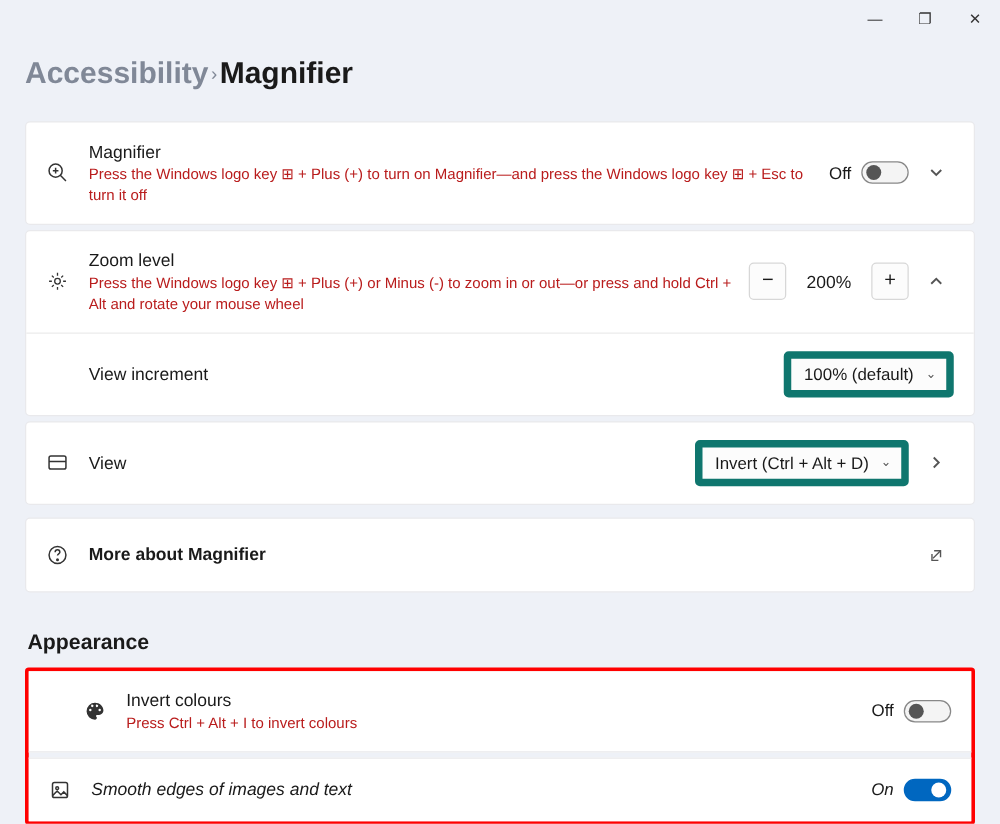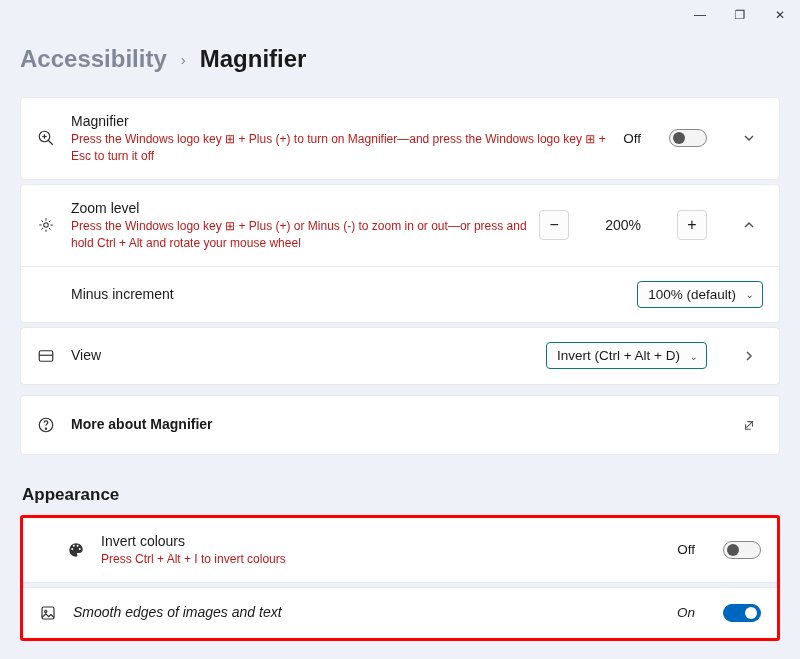--- a/index.html
+++ b/index.html
@@ -1,42 +1,42 @@
 <!DOCTYPE html>
 <html><head>
 <meta charset="utf-8">
 <style>
 * { box-sizing: border-box; margin: 0; padding: 0; font-family: "Segoe UI", -apple-system, sans-serif; }
 body { background: #eef1f7; width: 800px; height: 659px; overflow: hidden; position: relative; color: #1a1a1a; }
 .window-controls { position: absolute; top: 0; right: 0; display: flex; }
 .window-ctrl { width: 40px; height: 30px; display: flex; align-items: center; justify-content: center; font-size: 12px; color: #333; cursor: default; }
 .content { padding: 45px 20px 0 20px; }
-.breadcrumb { display: flex; align-items: center; gap: 14px; margin-bottom: 24px; }
+.breadcrumb { display: flex; align-items: center; gap: 2px; margin-bottom: 24px; }
 .bc-parent { font-size: 24px; font-weight: 600; color: #808897; }
 .bc-sep { font-size: 15px; color: #808897; }
 .bc-current { font-size: 24px; font-weight: 600; color: #1a1a1a; }
 .card-group { background: #fff; border: 1px solid #e9e9ec; border-radius: 4px; margin-bottom: 4px; }
 .row { display: flex; align-items: center; padding: 14px 16px; min-height: 50px; border-bottom: 1px solid #ebebeb; }
 .row:last-child { border-bottom: none; }
 .row .icon-cell { width: 34px; flex-shrink: 0; display: flex; align-items: center; justify-content: flex-start; color: #333; }
 .row .icon-cell svg { width: 18px; height: 18px; }
 .row .text-cell { flex: 1; min-width: 0; }
 .row .title { font-size: 14px; color: #1a1a1a; line-height: 1.3; }
 .row .desc { font-size: 12px; color: #b91c1c; line-height: 1.4; margin-top: 1px; }
-.row .controls { display: flex; align-items: center; gap: 28px; flex-shrink: 0; }
+.row .controls { display: flex; align-items: center; gap: 8px; flex-shrink: 0; }
 .state-label { font-size: 13.5px; color: #1a1a1a; }
 .toggle { width: 38px; height: 18px; border-radius: 10px; border: 1px solid #888; background: #f4f4f4; position: relative; }
 .toggle .knob { width: 12px; height: 12px; border-radius: 50%; background: #555; position: absolute; top: 2px; left: 3px; }
 .toggle.on { background: #0067c0; border-color: #0067c0; }
 .toggle.on .knob { background: #fff; left: auto; right: 3px; }
 .chevron { width: 28px; height: 28px; display: flex; align-items: center; justify-content: center; color: #555; }
 .chevron svg { width: 12px; height: 12px; }
 .stepper-btn { width: 30px; height: 30px; border: 1px solid #d7d7d7; border-radius: 4px; background: #fcfcfc; display: flex; align-items: center; justify-content: center; font-size: 16px; color: #1a1a1a; }
 .zoom-value { font-size: 14px; padding: 0 8px; }
-.select-box { border: 1px solid #0f766e; border-radius: 4px; background: #fcfcfc; padding: 5px 26px 5px 10px; font-size: 13.5px; color: #1a1a1a; position: relative; min-width: 60px; }
+.select-box { border: 6px solid #0f766e; border-radius: 4px; background: #fcfcfc; padding: 5px 26px 5px 10px; font-size: 13.5px; color: #1a1a1a; position: relative; min-width: 60px; }
 .select-box .sel-arrow { position: absolute; right: 8px; top: 50%; transform: translateY(-50%); font-size: 10px; color: #555; }
 .section-header { font-size: 17px; font-weight: 600; color: #1a1a1a; margin: 30px 0 10px 2px; }
 .highlight-box { border: 3px solid #ff0000; border-radius: 3px; }
 .highlight-box .card-group { border-radius: 0; border-left: none; border-right: none; margin-bottom: 0; }
 .highlight-box .card-group:first-child { border-top: none; padding-left: 28px; }
 .highlight-box .card-group:last-child { border-bottom: none; margin-top: 4px; font-style: italic; }
 </style>
 </head>
 <body>
 
@@ -105,21 +105,21 @@
         <div class="chevron">
           <svg viewBox="0 0 12 12" fill="none" stroke="currentColor" stroke-width="1.5">
               <polyline points="2 8 6 4 10 8"></polyline>
             </svg>
         </div>
       </div>
     </div>
     <div class="row">
       <div class="icon-cell"></div>
       <div class="text-cell">
-        <div class="title">Minus increment</div>
+        <div class="title">View increment</div>
       </div>
       <div class="controls">
         <div class="select-box">
           <span>100% (default)</span>
           <span class="sel-arrow">⌄</span>
         </div>
       </div>
     </div>
   </div>
 

